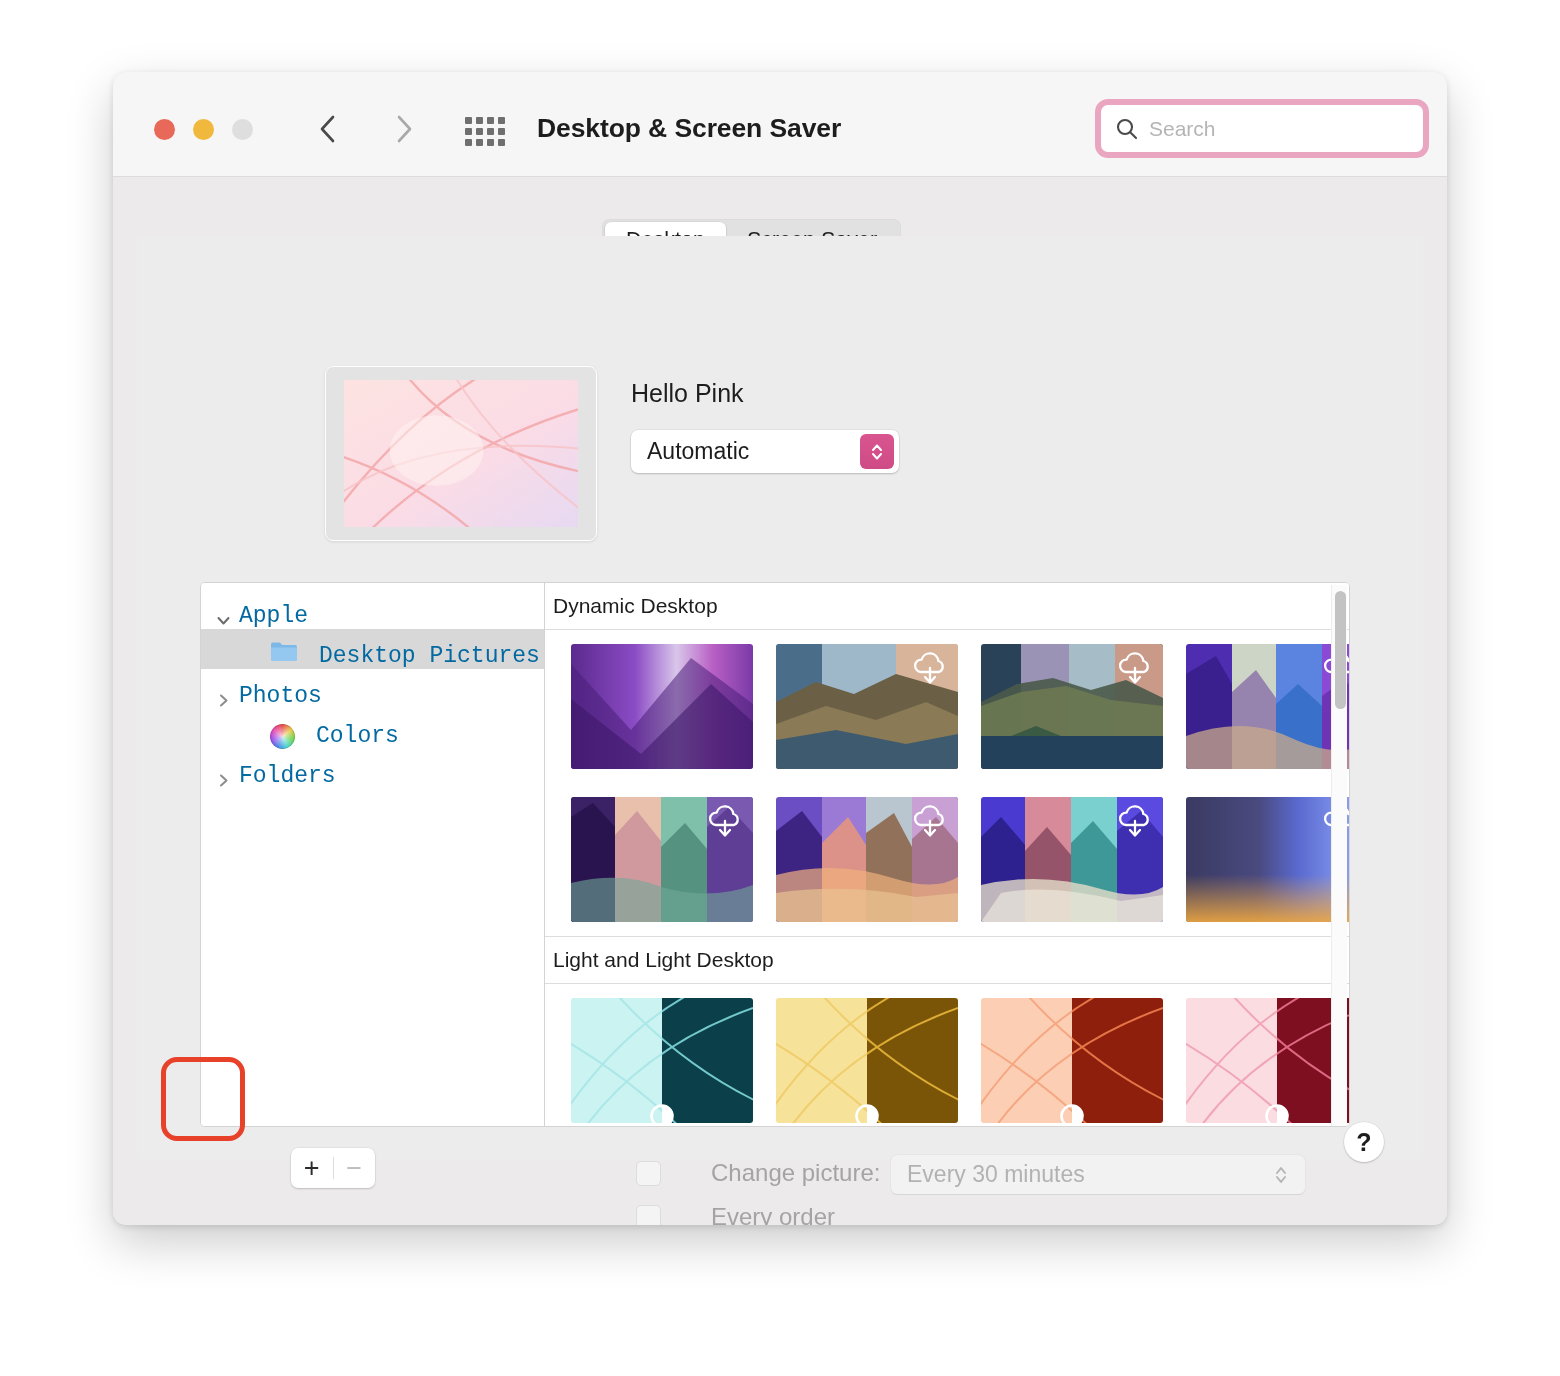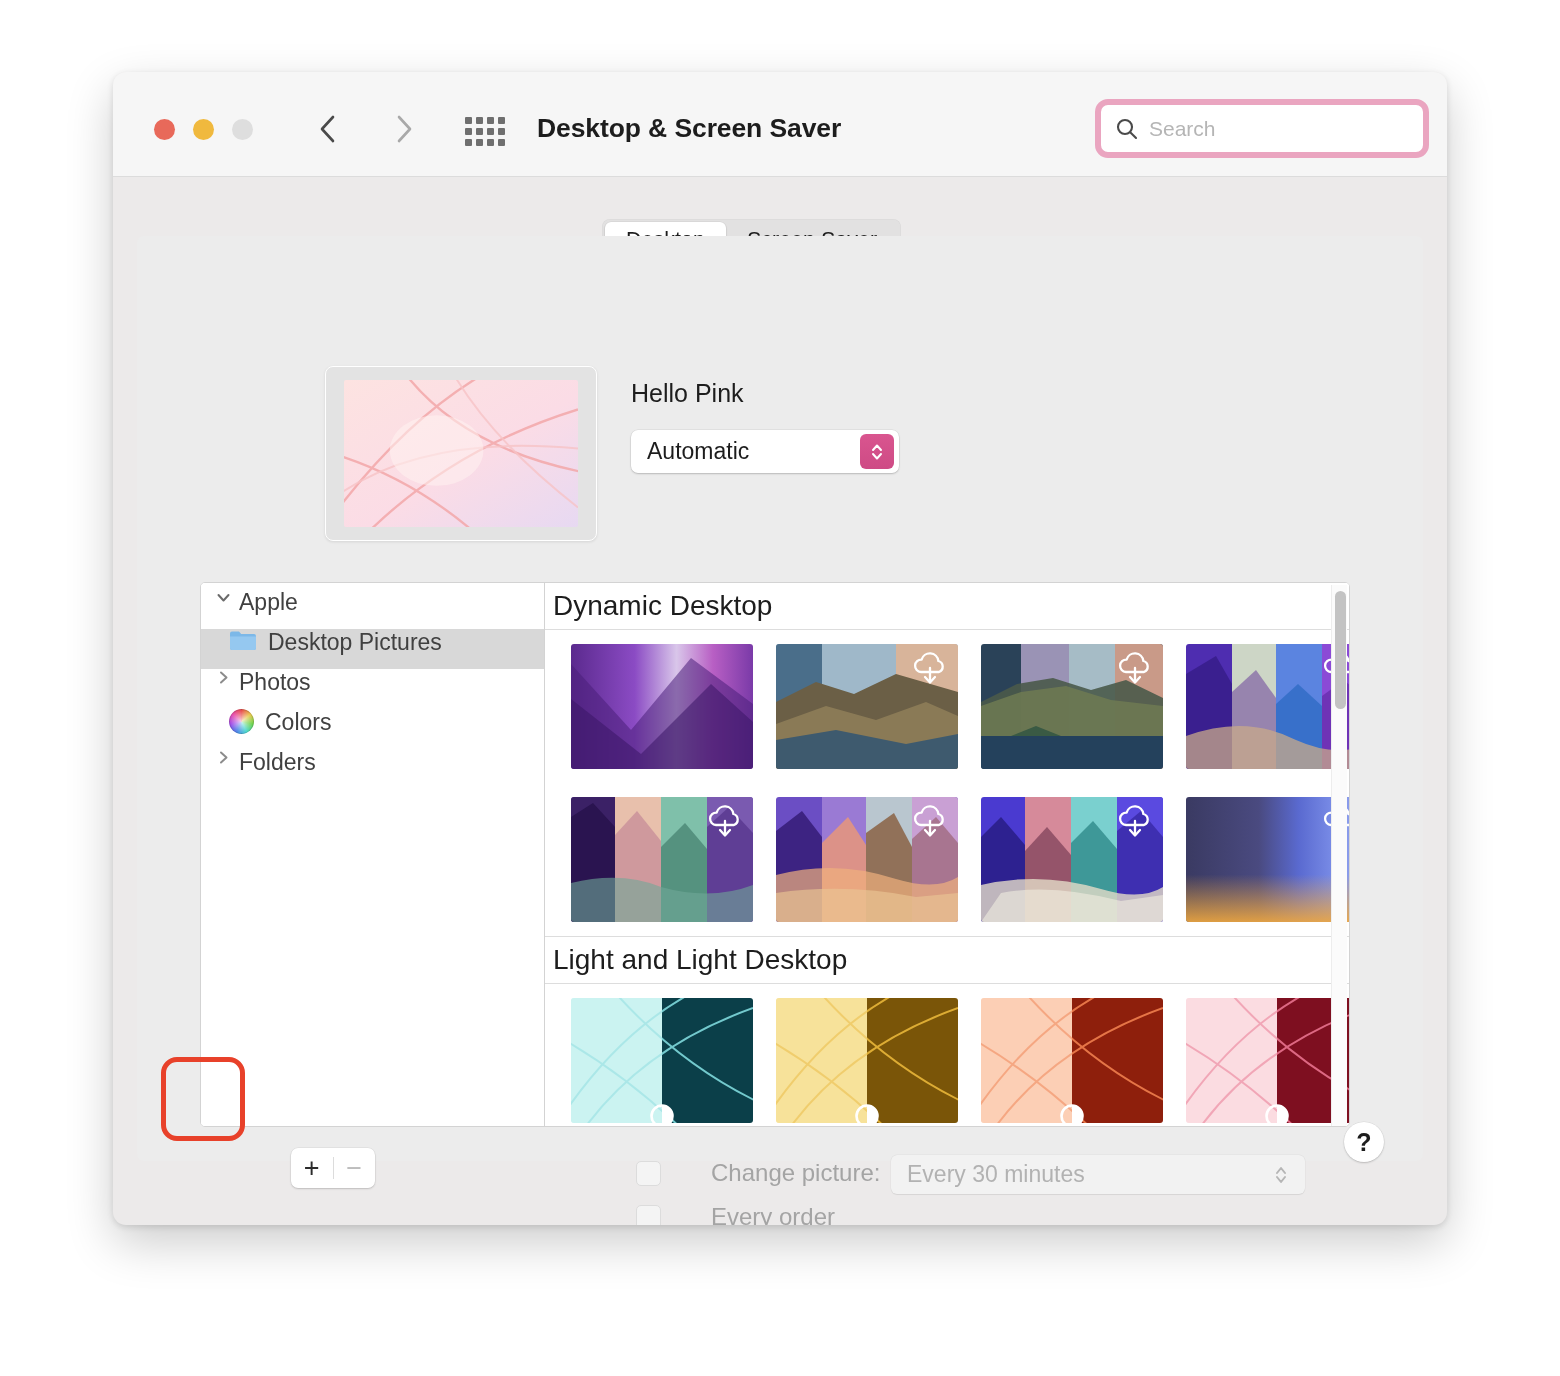--- a/index.html
+++ b/index.html
@@ -164,31 +164,32 @@
   }
   .sidebar {
     width: 344px; height: 100%;
     background: #ffffff;
     border-right: 1px solid #d3d3d3;
     padding-top: 6px;
     position: relative;
   }
   .tree-row {
     height: 40px;
-    display: flex; align-items: flex-start;
-    font-size: 23px; color: #404040;
+    display: flex; align-items: flex-end;
+    font-size: 23px; color: #0369a1;
     padding-left: 10px;
     white-space: nowrap;
+    font-family: Liberation Mono, monospace;
   }
   .tree-row.selected { background: #d8d8d8; }
   .disc {
     width: 24px; display: flex; align-items: center; justify-content: center;
     margin-right: 4px;
   }
-  .tree-row.child { padding-left: 28px; }
+  .tree-row.child { padding-left: 69px; gap: 10px; }
   .folder-ic { margin-right: 11px; display: block; }
   .color-ic {
     width: 25px; height: 25px; border-radius: 50%;
     margin-right: 11px;
     background:
       radial-gradient(circle at 50% 50%, rgba(255,255,255,0.75) 0%, rgba(255,255,255,0) 62%),
       conic-gradient(#e84f4f,#e8c84f,#6fd44f,#4fd8cf,#4f84e8,#a34fe8,#e84fae,#e84f4f);
     box-shadow: inset 0 0 0 1px rgba(0,0,0,0.16);
     flex: 0 0 auto;
   }
@@ -196,21 +197,21 @@
   .gridarea {
     flex: 1; height: 100%;
     background: #ffffff;
     position: relative;
     overflow: hidden;
   }
   .section-head {
     height: 47px;
     display: flex; align-items: center;
     padding-left: 8px;
-    font-size: 28px; color: #1d1d1d;
+    font-size: 21px; color: #1d1d1d;
     border-bottom: 1px solid #dddddd;
     background: #ffffff;
   }
   .thumb-row {
     display: flex;
     padding: 14px 0 14px 26px;
     gap: 23px;
   }
   .thumb {
     width: 182px; height: 125px;

